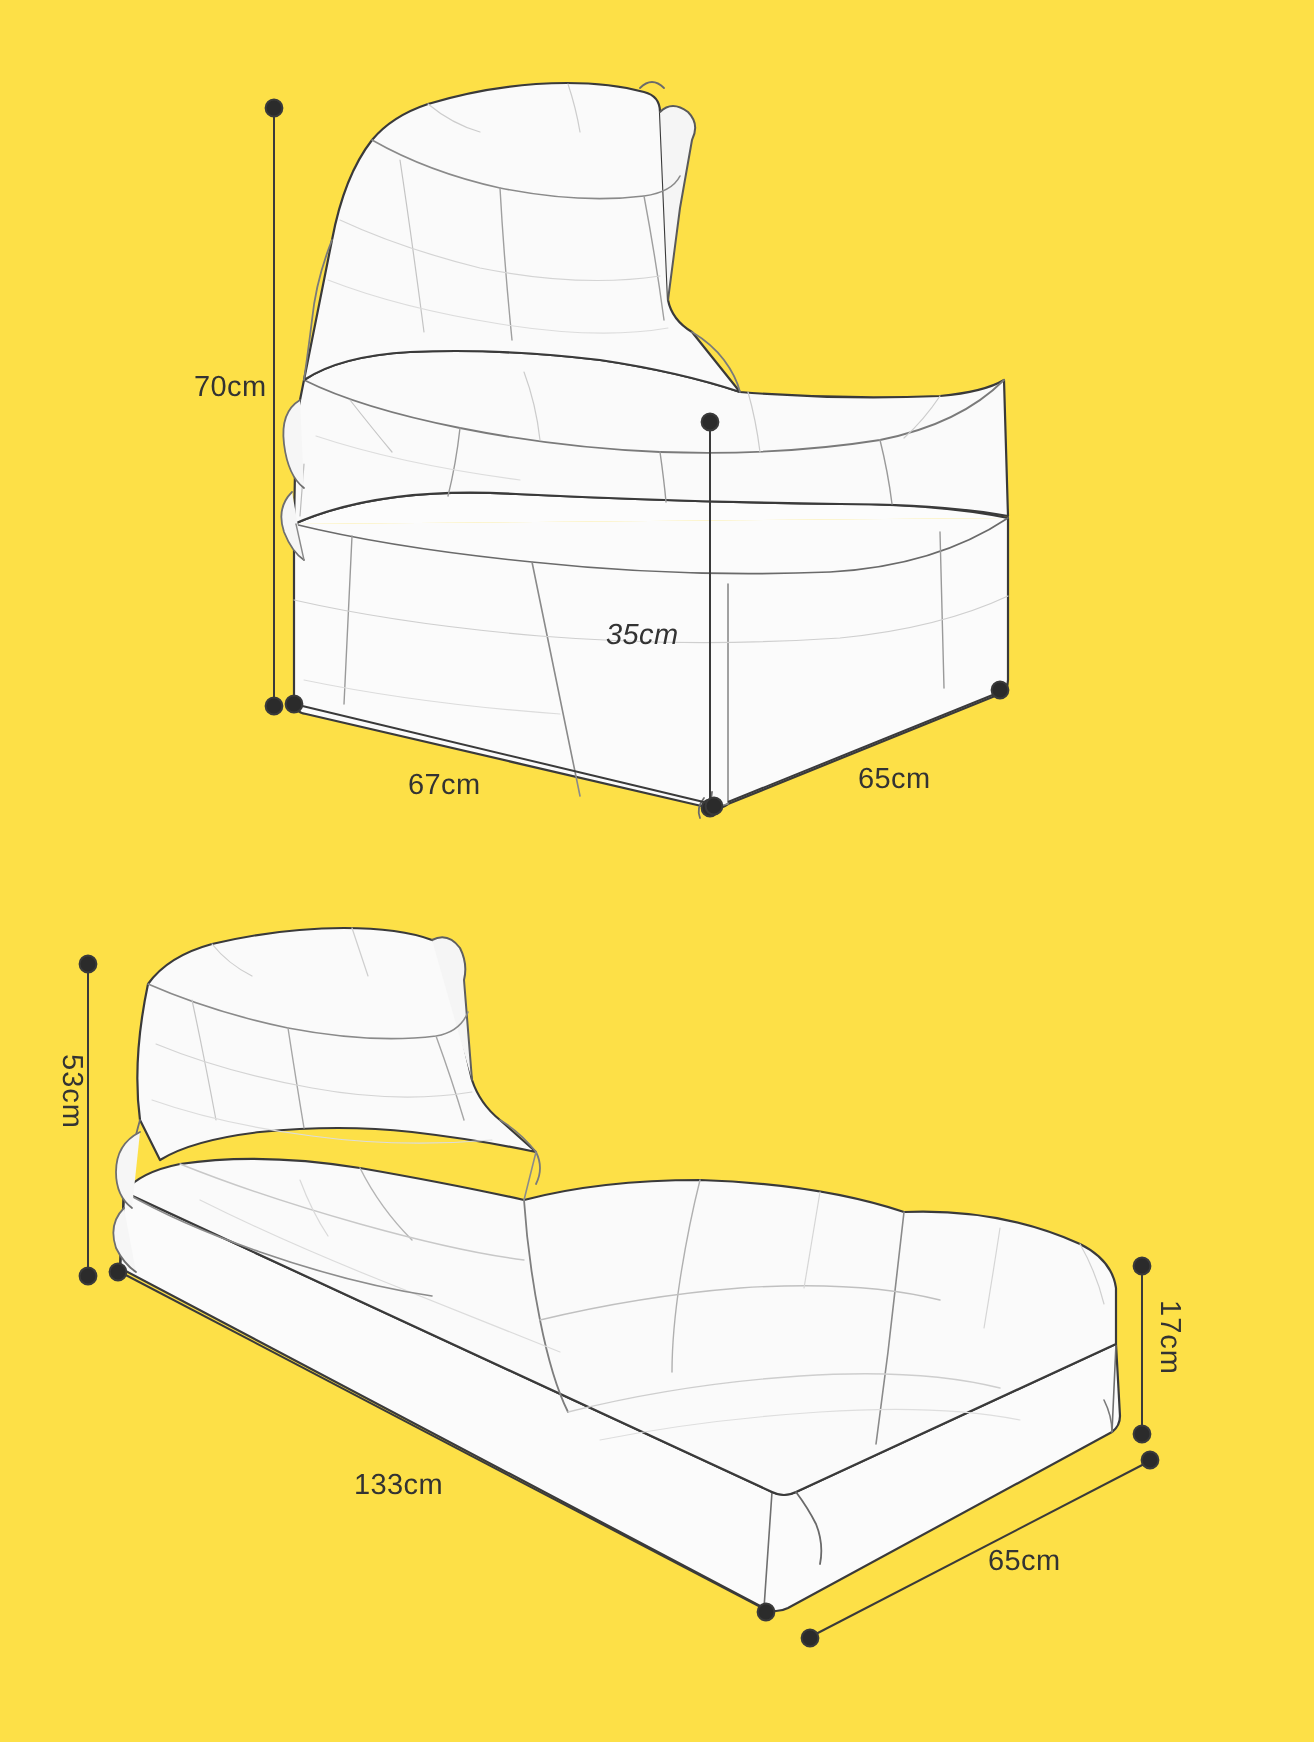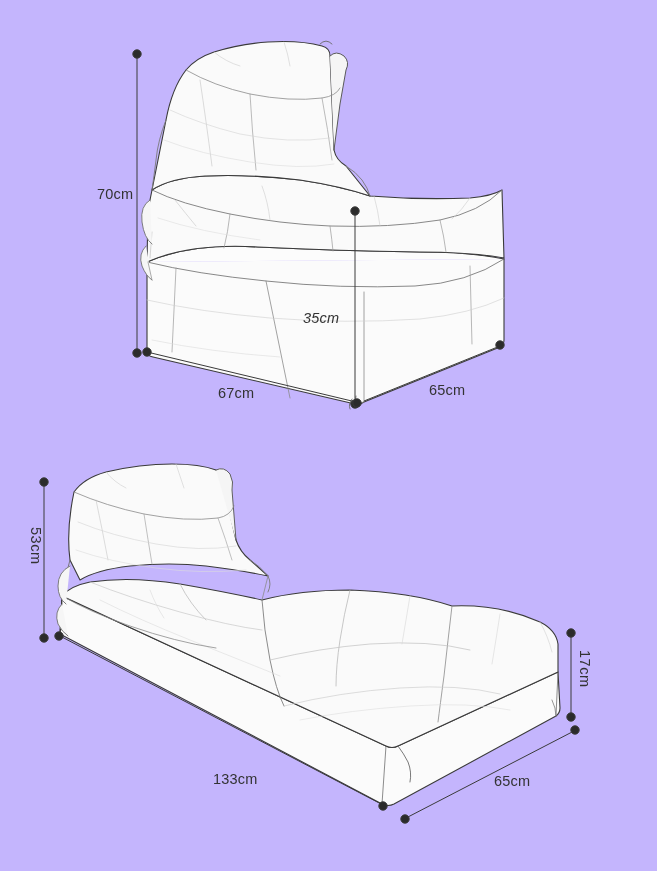--- a/index.html
+++ b/index.html
@@ -11,21 +11,21 @@
     width: 657px;
     height: 871px;
     font-family: "Liberation Sans", sans-serif;
     color: #2b2b2b;
     overflow: hidden;
   }
   #diagram-root {
     position: relative;
     width: 657px;
     height: 871px;
-    background: #c4b5fd;
+    background: #fde047;
   }
   .figure {
     position: absolute;
     left: 0;
     top: 0;
     width: 657px;
     height: 871px;
   }
   svg.illustration {
     position: absolute;
@@ -119,21 +119,21 @@
         <circle cx="147" cy="352" r="4.2"></circle>
         <circle cx="357" cy="403" r="4.2"></circle>
 
         <line x1="364" y1="401" x2="500" y2="346"></line>
         <circle cx="500" cy="345" r="4.2"></circle>
       </g>
     </svg>
 
     <div class="dim-label" style="left:97px; top:187px;">70cm</div>
     <div class="dim-label" style="left:303px; top:311px;font-style:italic;">35cm</div>
-    <div class="dim-label" style="left:218px; top:386px;">67cm</div>
+    <div class="dim-label" style="left:204px; top:386px;">67cm</div>
     <div class="dim-label" style="left:429px; top:383px;">65cm</div>
   </div>
 
   <div class="figure">
     <svg class="illustration" viewBox="0 0 657 871">
       <g fill="none" stroke="#3a3a3a" stroke-width="1.1" stroke-linejoin="round" stroke-linecap="round">
 
         <path d="M60 634 L382 804 Q388 807 394 804 L556 716 Q560 713 560 708 L558 672
                  L398 746 Q392 749 386 746 L62 596 Z" fill="#fbfbfb"></path>
         <path d="M60 634 L62 596" stroke="#3a3a3a"></path>
@@ -197,17 +197,17 @@
         <circle cx="383" cy="806" r="4.2"></circle>
 
         <line x1="406" y1="818" x2="574" y2="731"></line>
         <circle cx="405" cy="819" r="4.2"></circle>
         <circle cx="575" cy="730" r="4.2"></circle>
       </g>
     </svg>
 
     <div class="dim-label vertical-text" style="left:28px; top:527px;">53cm</div>
     <div class="dim-label vertical-text" style="left:577px; top:650px;">17cm</div>
-    <div class="dim-label" style="left:177px; top:772px;margin-left:36px;">133cm</div>
+    <div class="dim-label" style="left:177px; top:736px;">133cm</div>
     <div class="dim-label" style="left:494px; top:774px;">65cm</div>
   </div>
 
 </div>
 
 </body></html>

